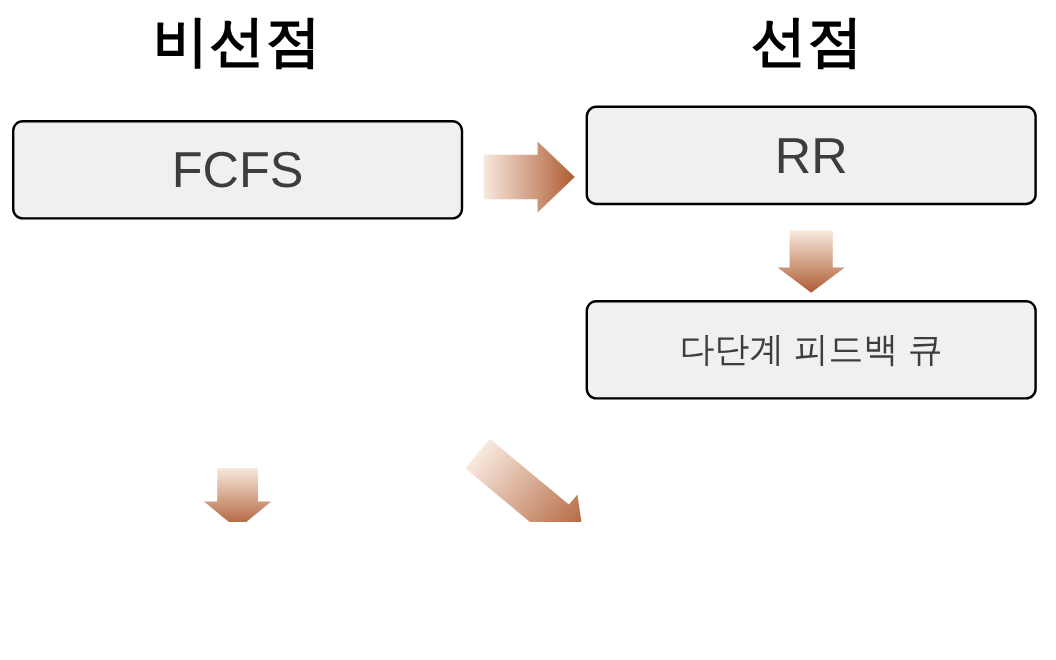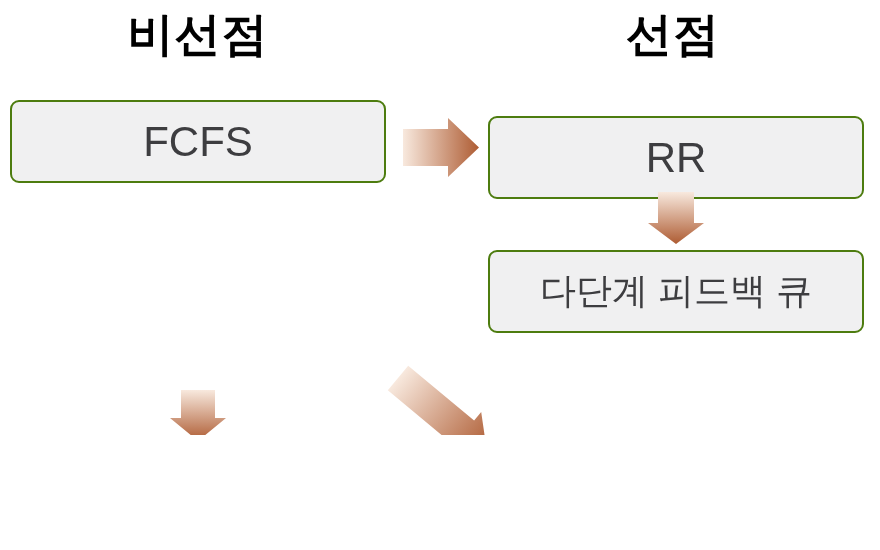--- a/index.html
+++ b/index.html
@@ -29,33 +29,33 @@
     letter-spacing: 1px;
   }
   .col-header.left  { left: 10px; }
   .col-header.right { left: 485px; }
   .node {
     position: absolute;
     width: 376px;
     height: 83px;
     box-sizing: border-box;
     background: #f0f0f1;
-    border: 2px solid #4d7c0f;
+    border: 2px solid #000000;
     border-radius: 9px;
     display: flex;
     align-items: center;
     justify-content: center;
     font-size: 42px;
     font-weight: 400;
     color: #3d3d40;
     white-space: nowrap;
   }
   .node.fcfs { left: 10px;  top: 100px; }
-  .node.rr   { left: 488px; top: 116px; }
-  .node.mfq  { left: 488px; top: 250px; font-size: 36px; }
+  .node.rr   { left: 488px; top: 88px; }
+  .node.mfq  { left: 488px; top: 250px; font-size: 29px; }
   .node.sjf  { left: 10px;  top: 294px; }
   .node.hrn  { left: 10px;  top: 446px; }
   .node.srt  { left: 488px; top: 448px; }
   .arrow-layer {
     position: absolute;
     left: 0; top: 0;
     width: 880px;
     height: 550px;
     pointer-events: none;
   }

